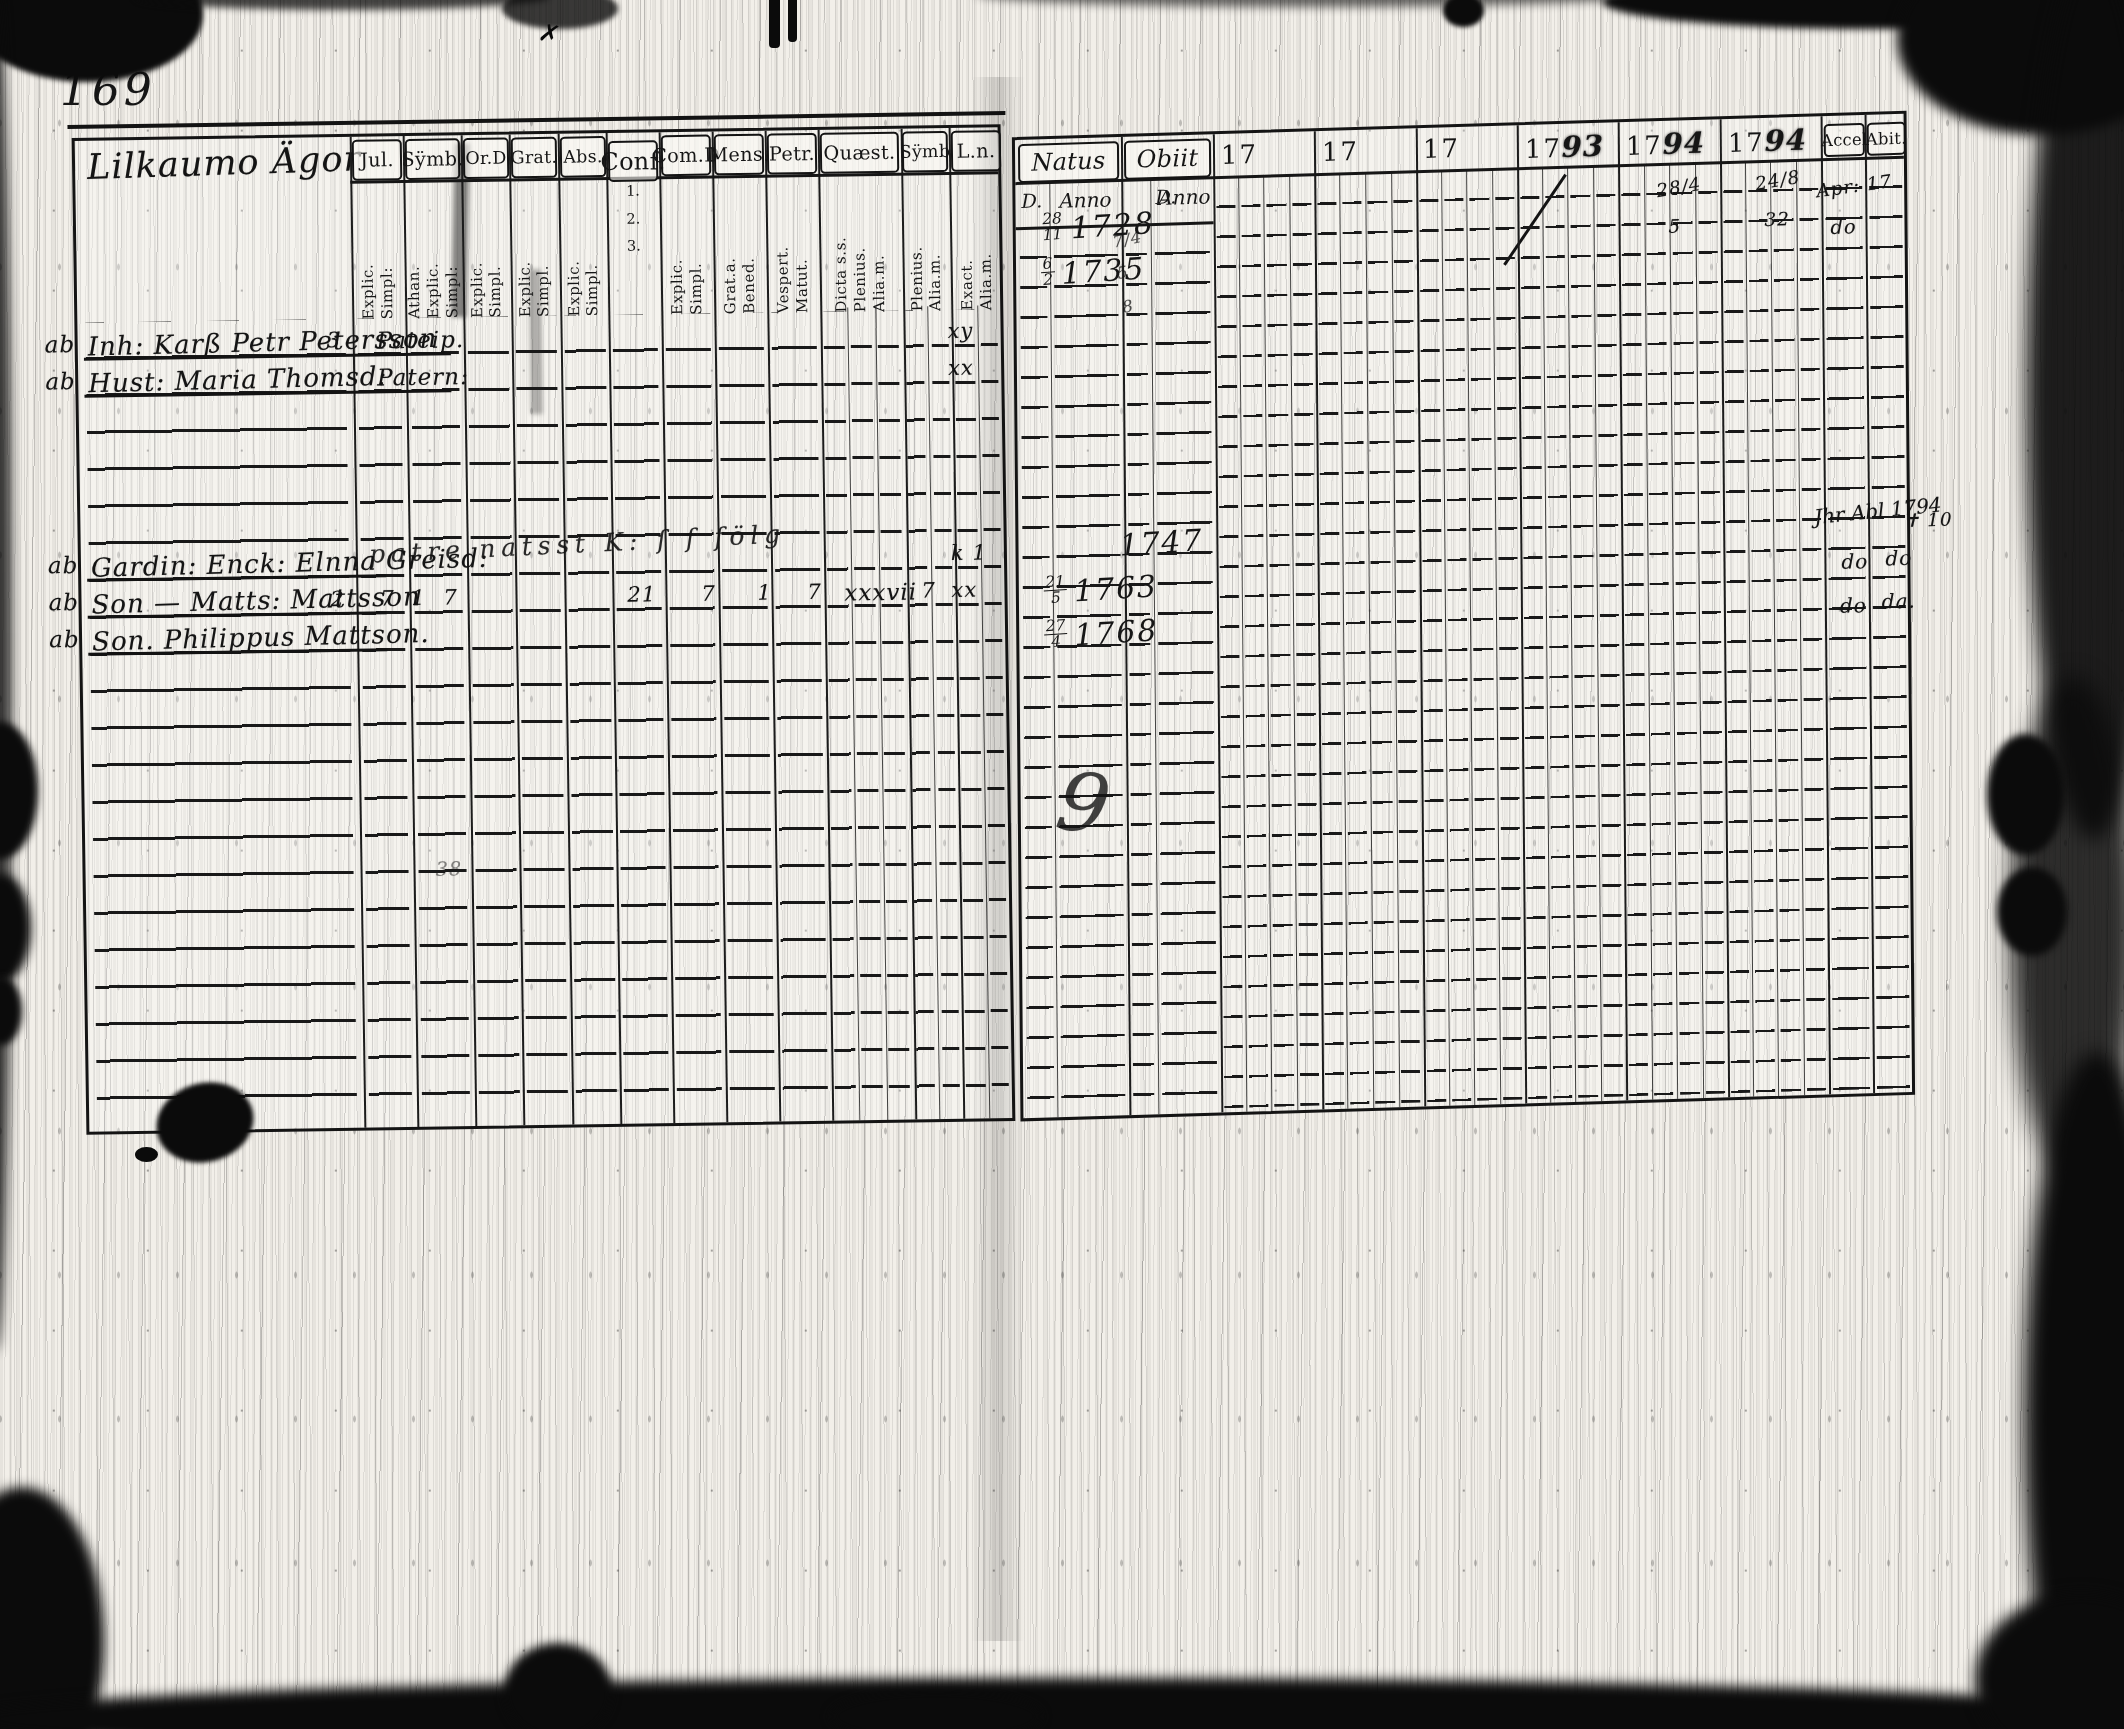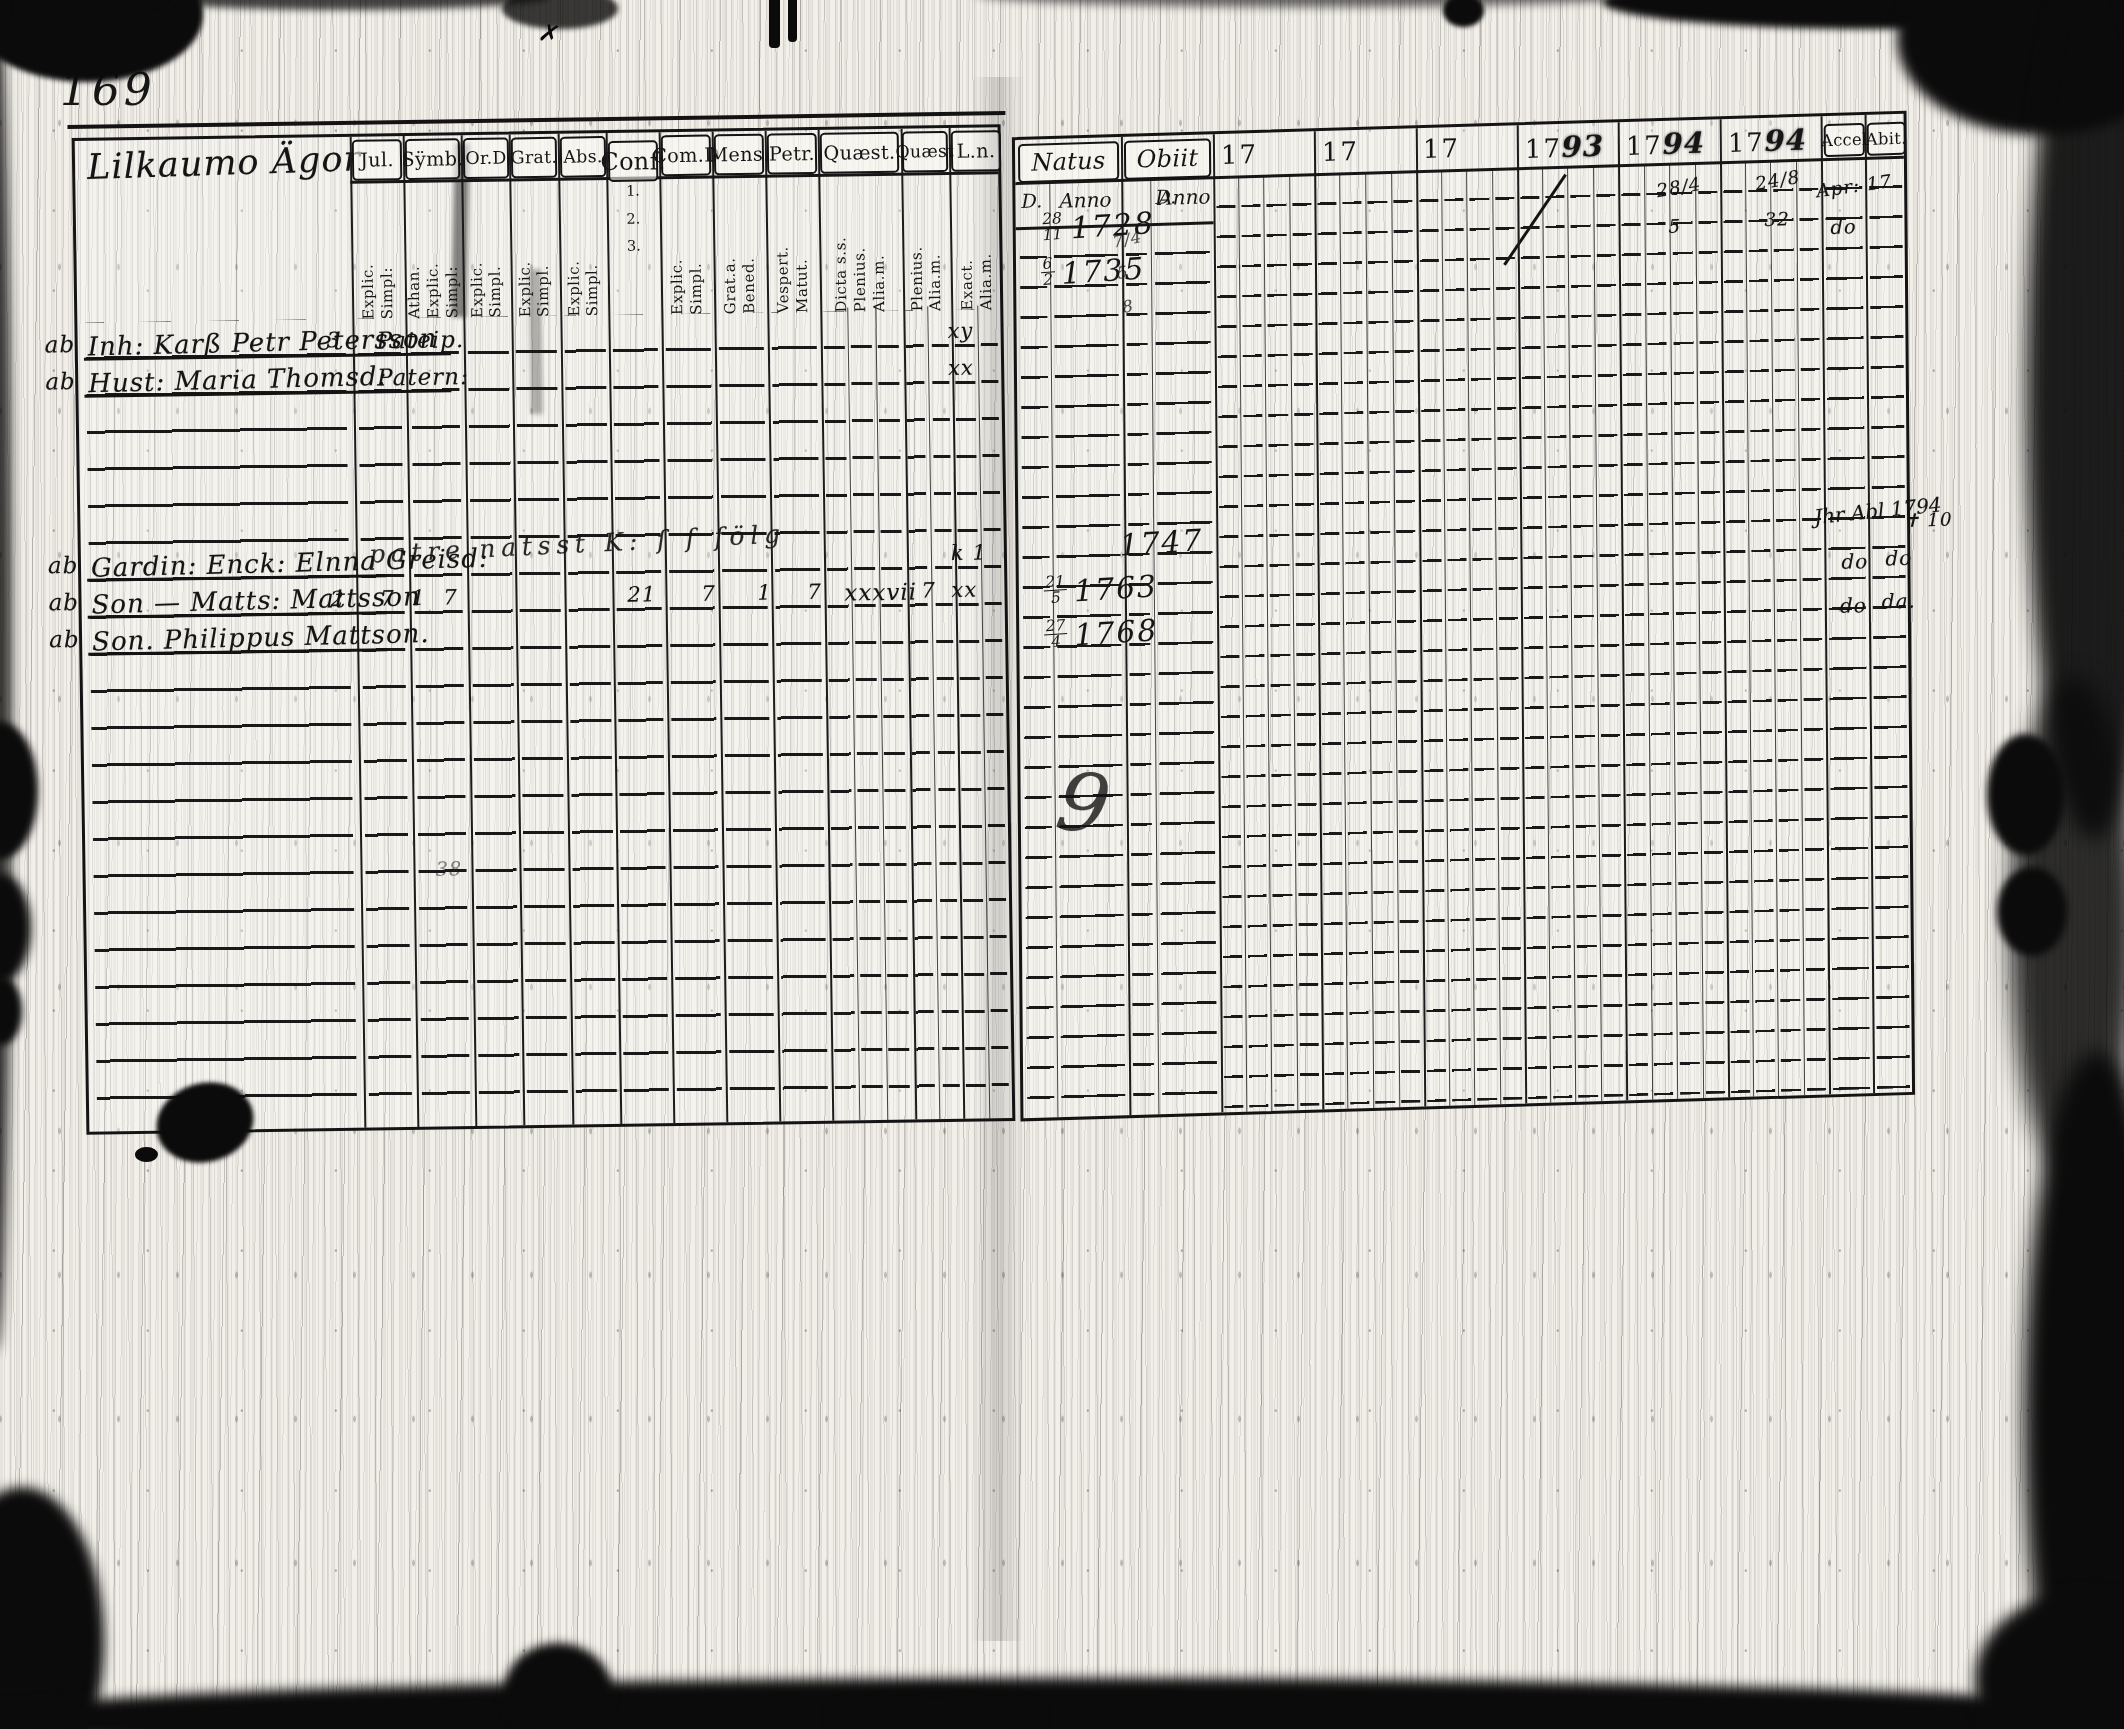--- a/index.html
+++ b/index.html
@@ -162,21 +162,21 @@
         </div>
         <div class="hdrbox" style="left:745px;top:2.9px;width:75px;height:37px;font-size:19.3px;">
           <span>Quæst.</span>
         </div>
         <div class="subwrap" style="left:743px;top:50px;width:82px;height:133px;position:absolute;">
           <span class="subline">Dicta s.s.</span>
           <span class="subline">Plenius.</span>
           <span class="subline">Alia.m.</span>
         </div>
         <div class="hdrbox" style="left:827px;top:2.9px;width:42px;height:37px;font-size:17.4px;">
-          <span>Quæst</span>
+          <span>Sÿmb</span>
         </div>
         <div class="subwrap" style="left:826px;top:50px;width:48px;height:133px;position:absolute;">
           <span class="subline">Plenius.</span>
           <span class="subline">Alia.m.</span>
         </div>
         <div class="hdrbox" style="left:876px;top:2.9px;width:46px;height:37px;font-size:19.3px;">
           <span>L.n.</span>
         </div>
         <div class="subwrap" style="left:874px;top:50px;width:53px;height:133px;position:absolute;">
           <span class="subline">Exact.</span>

